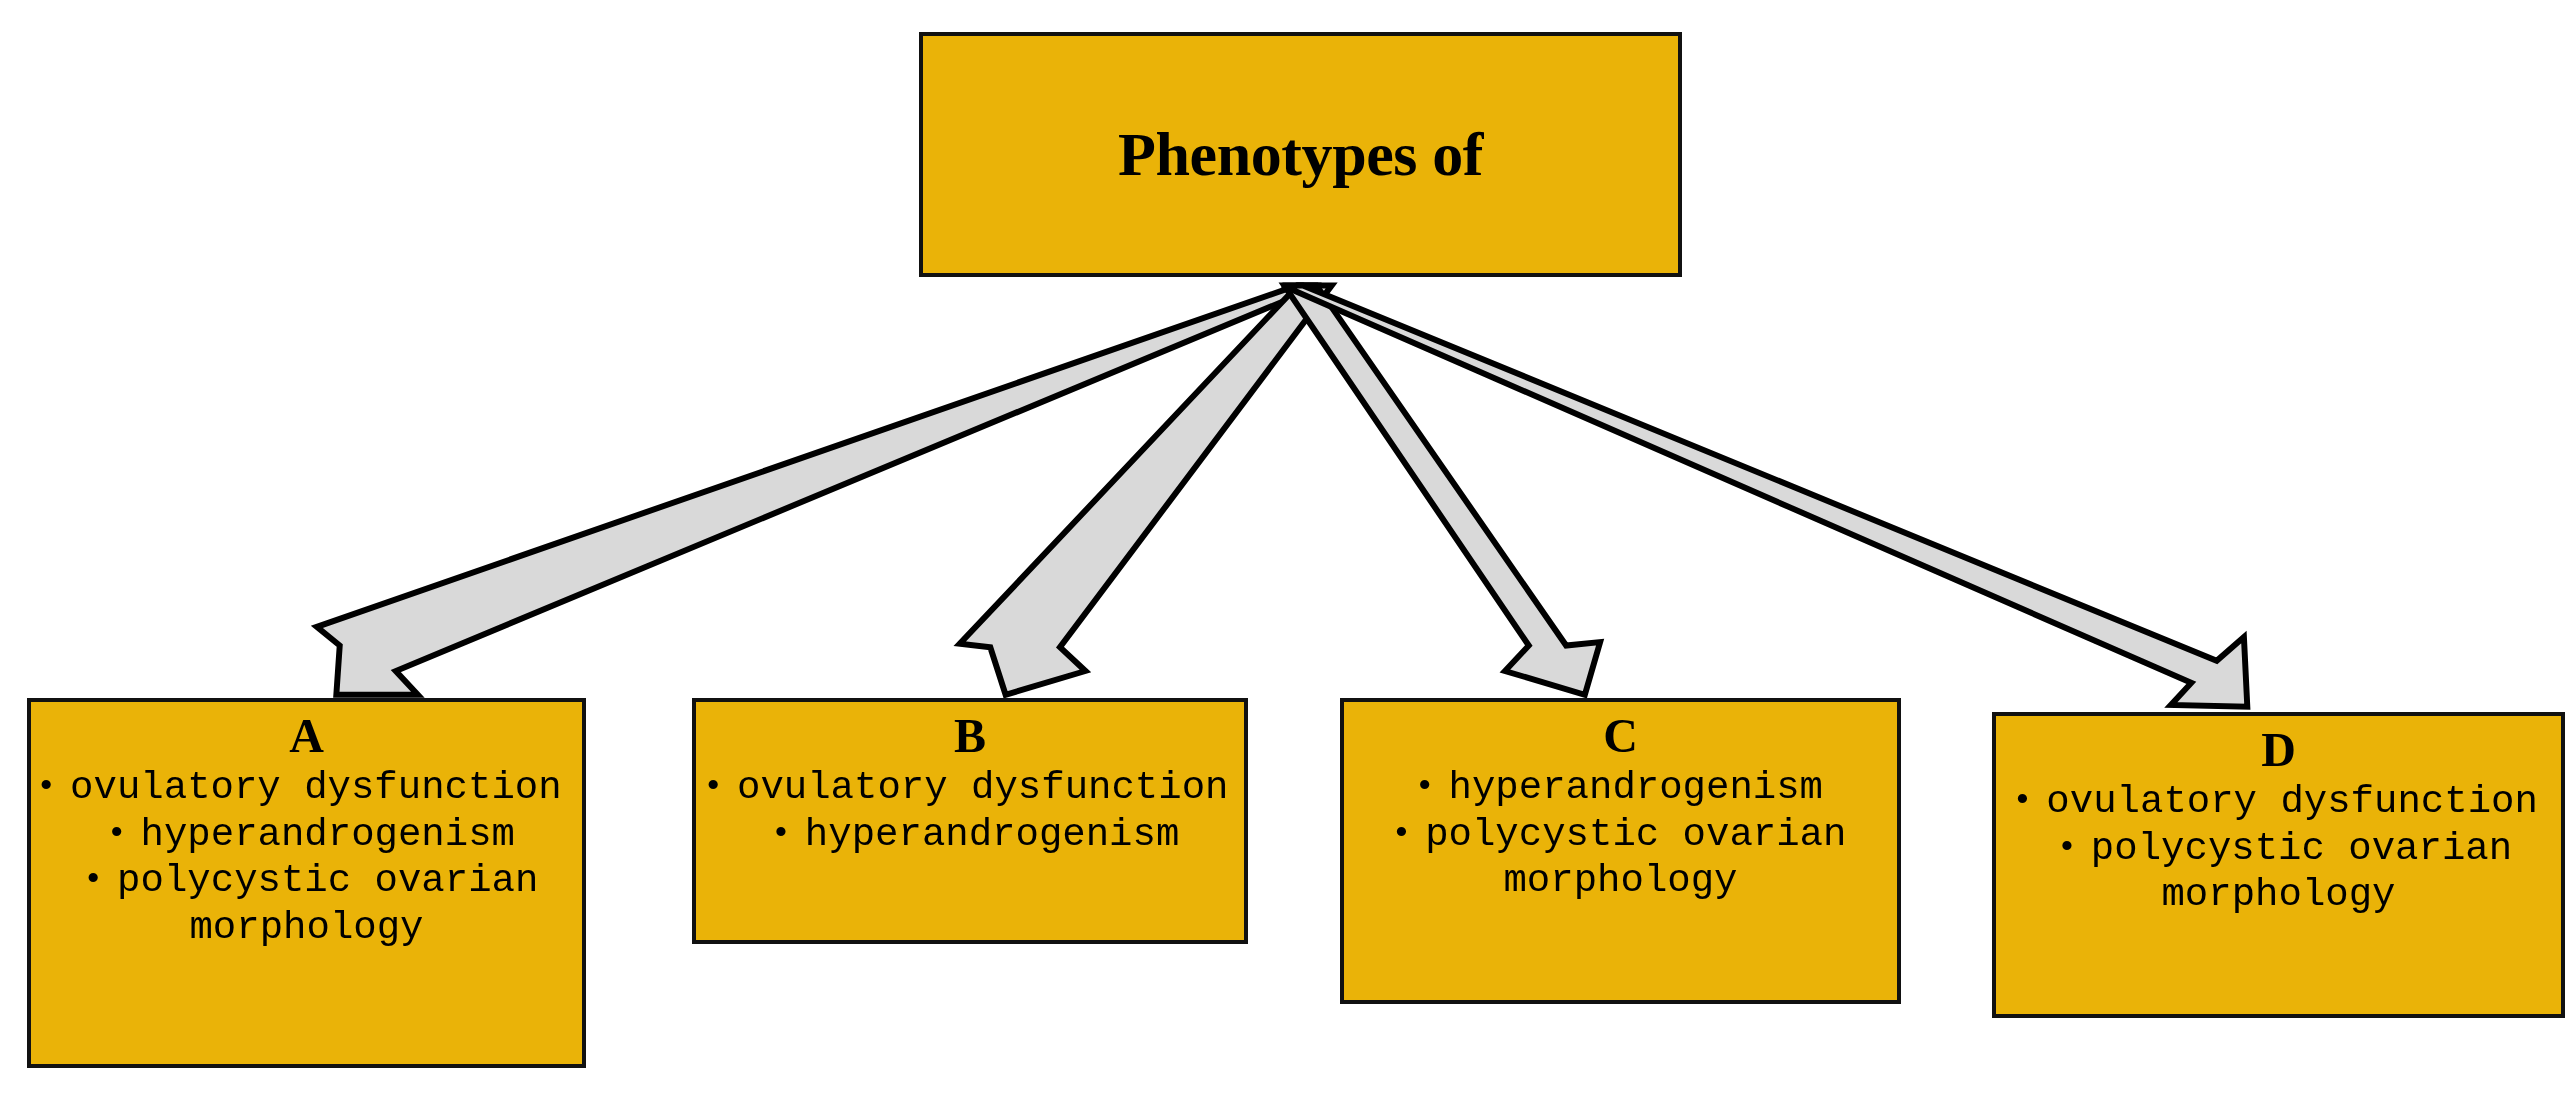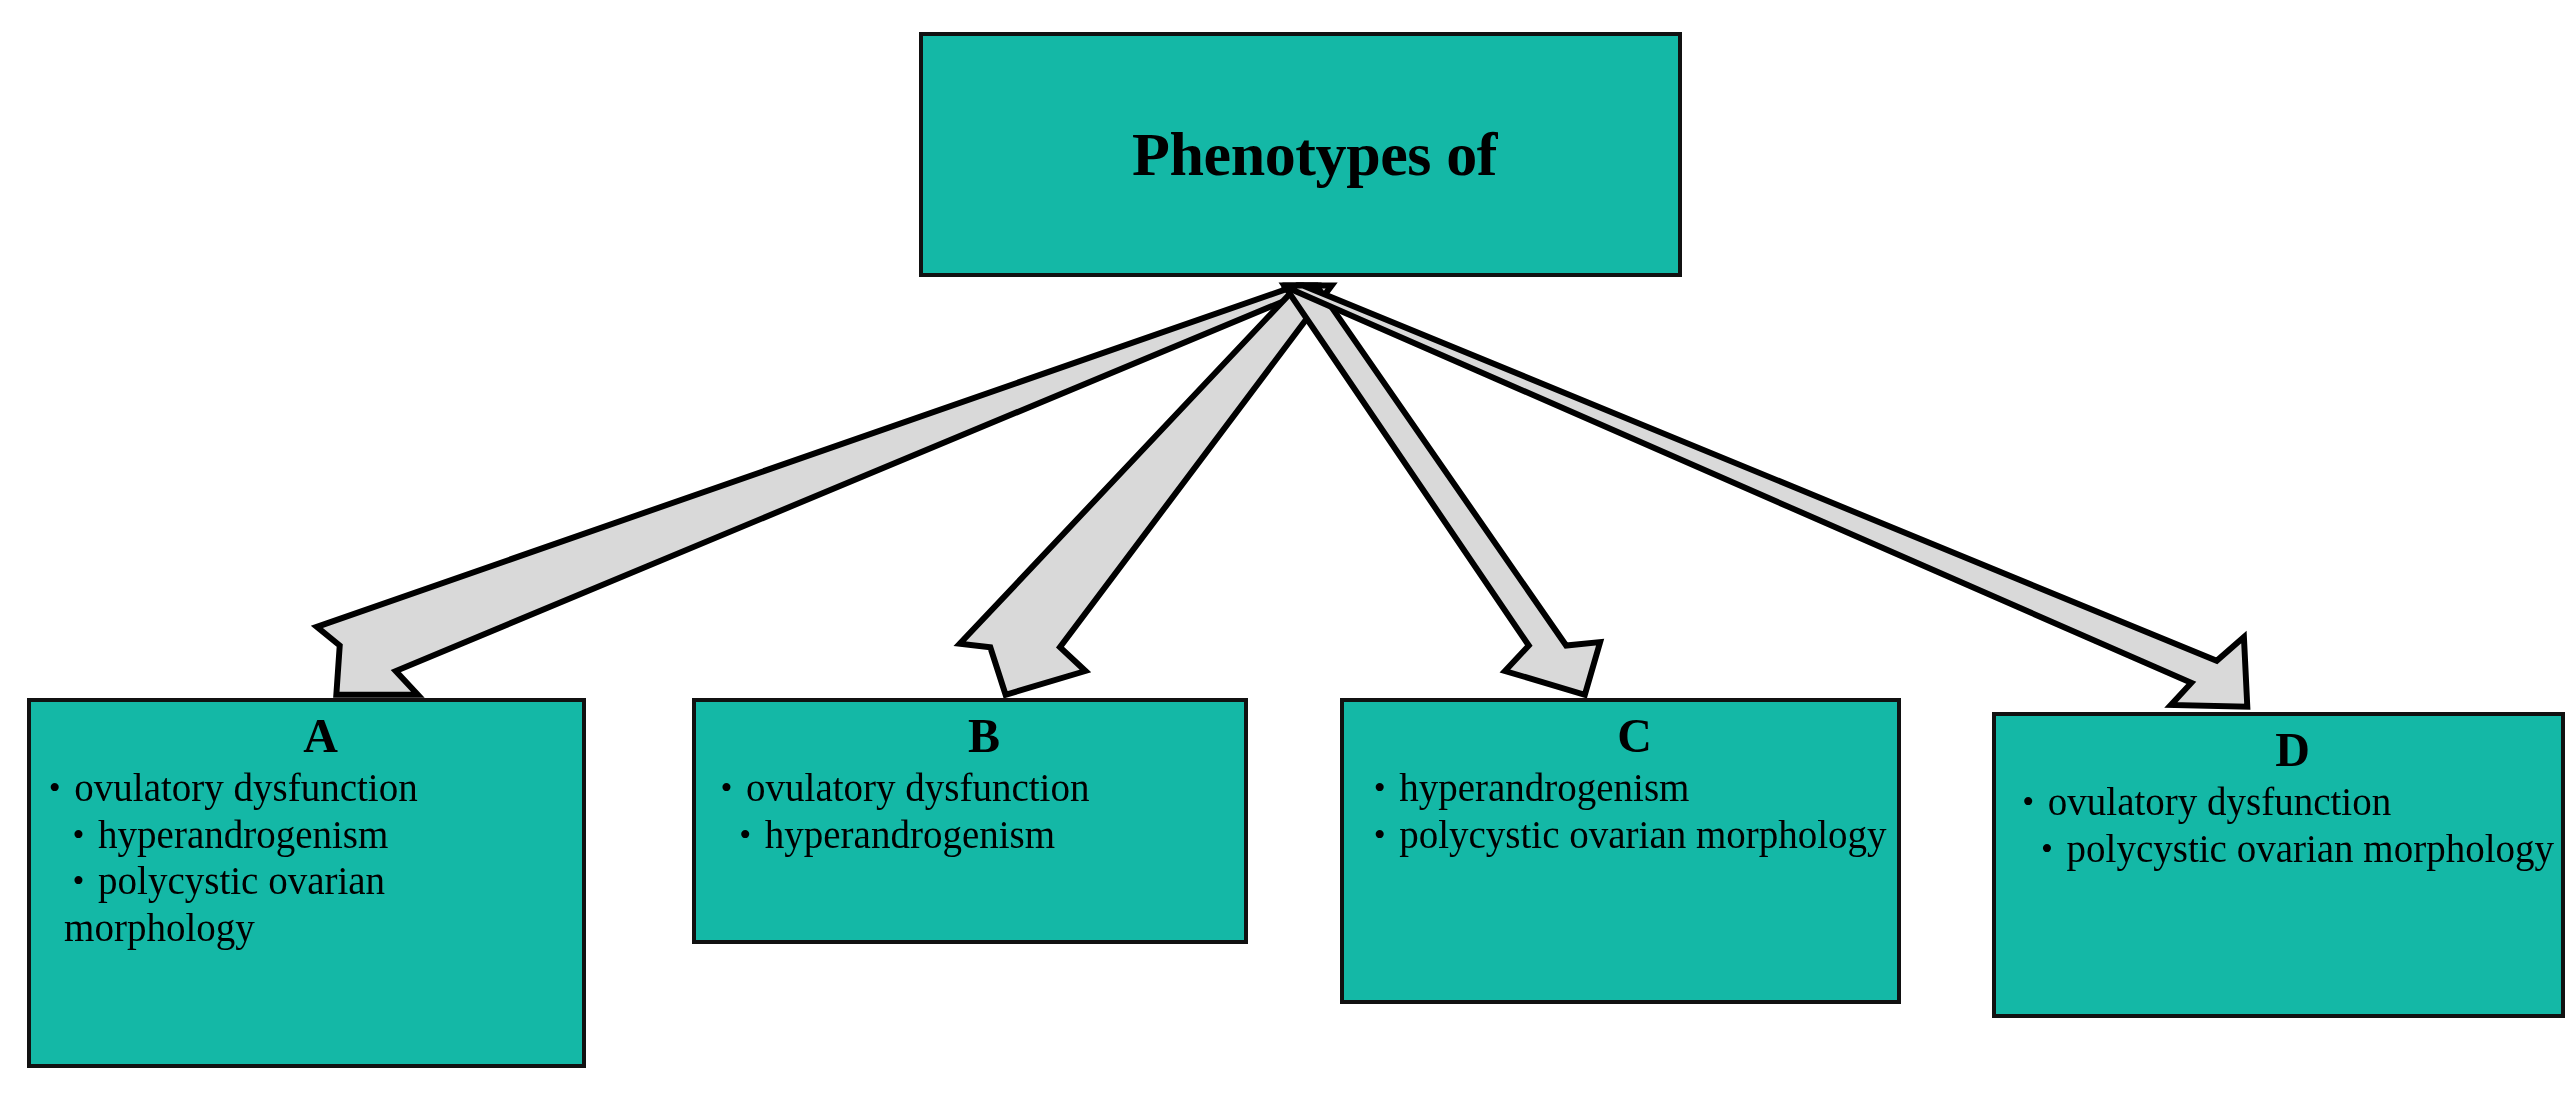--- a/index.html
+++ b/index.html
@@ -21,24 +21,23 @@
     position: absolute;
     left: 0;
     top: 0;
     width: 2576px;
     height: 1094px;
     pointer-events: none;
   }
   .node-box {
     position: absolute;
     box-sizing: border-box;
-    background: #14b8a6;
+    background: #eab308;
     border: 4.2px solid #111111;
     z-index: 3;
-    padding-left: 28px;
   }
   .node-title {
     text-align: center;
     font-weight: bold;
     line-height: 1.12;
     color: #000000;
   }
   
   #root-box {
     left: 919px;
@@ -66,23 +65,24 @@
   }
   .pheno-list {
     list-style: none;
     margin: 0;
     padding: 0;
   }
   .pheno-list li {
     position: relative;
     font-size: 39px;
     line-height: 1.19;
-    text-align: left;
+    text-align: center;
     color: #000000;
     padding: 0 5.1px;
+    font-family: Liberation Mono, monospace;
   }
   .pheno-list li .bullet {
     font-size: 34px;
     line-height: 1;
     vertical-align: 0.06em;
     margin-right: 13.6px;
   }
   #box-a { left: 27px;   top: 698px; width: 559px; height: 370px; }
   #box-b { left: 692px;  top: 698px; width: 556px; height: 246px; }
   #box-c { left: 1340px; top: 698px; width: 561px; height: 306px; }

